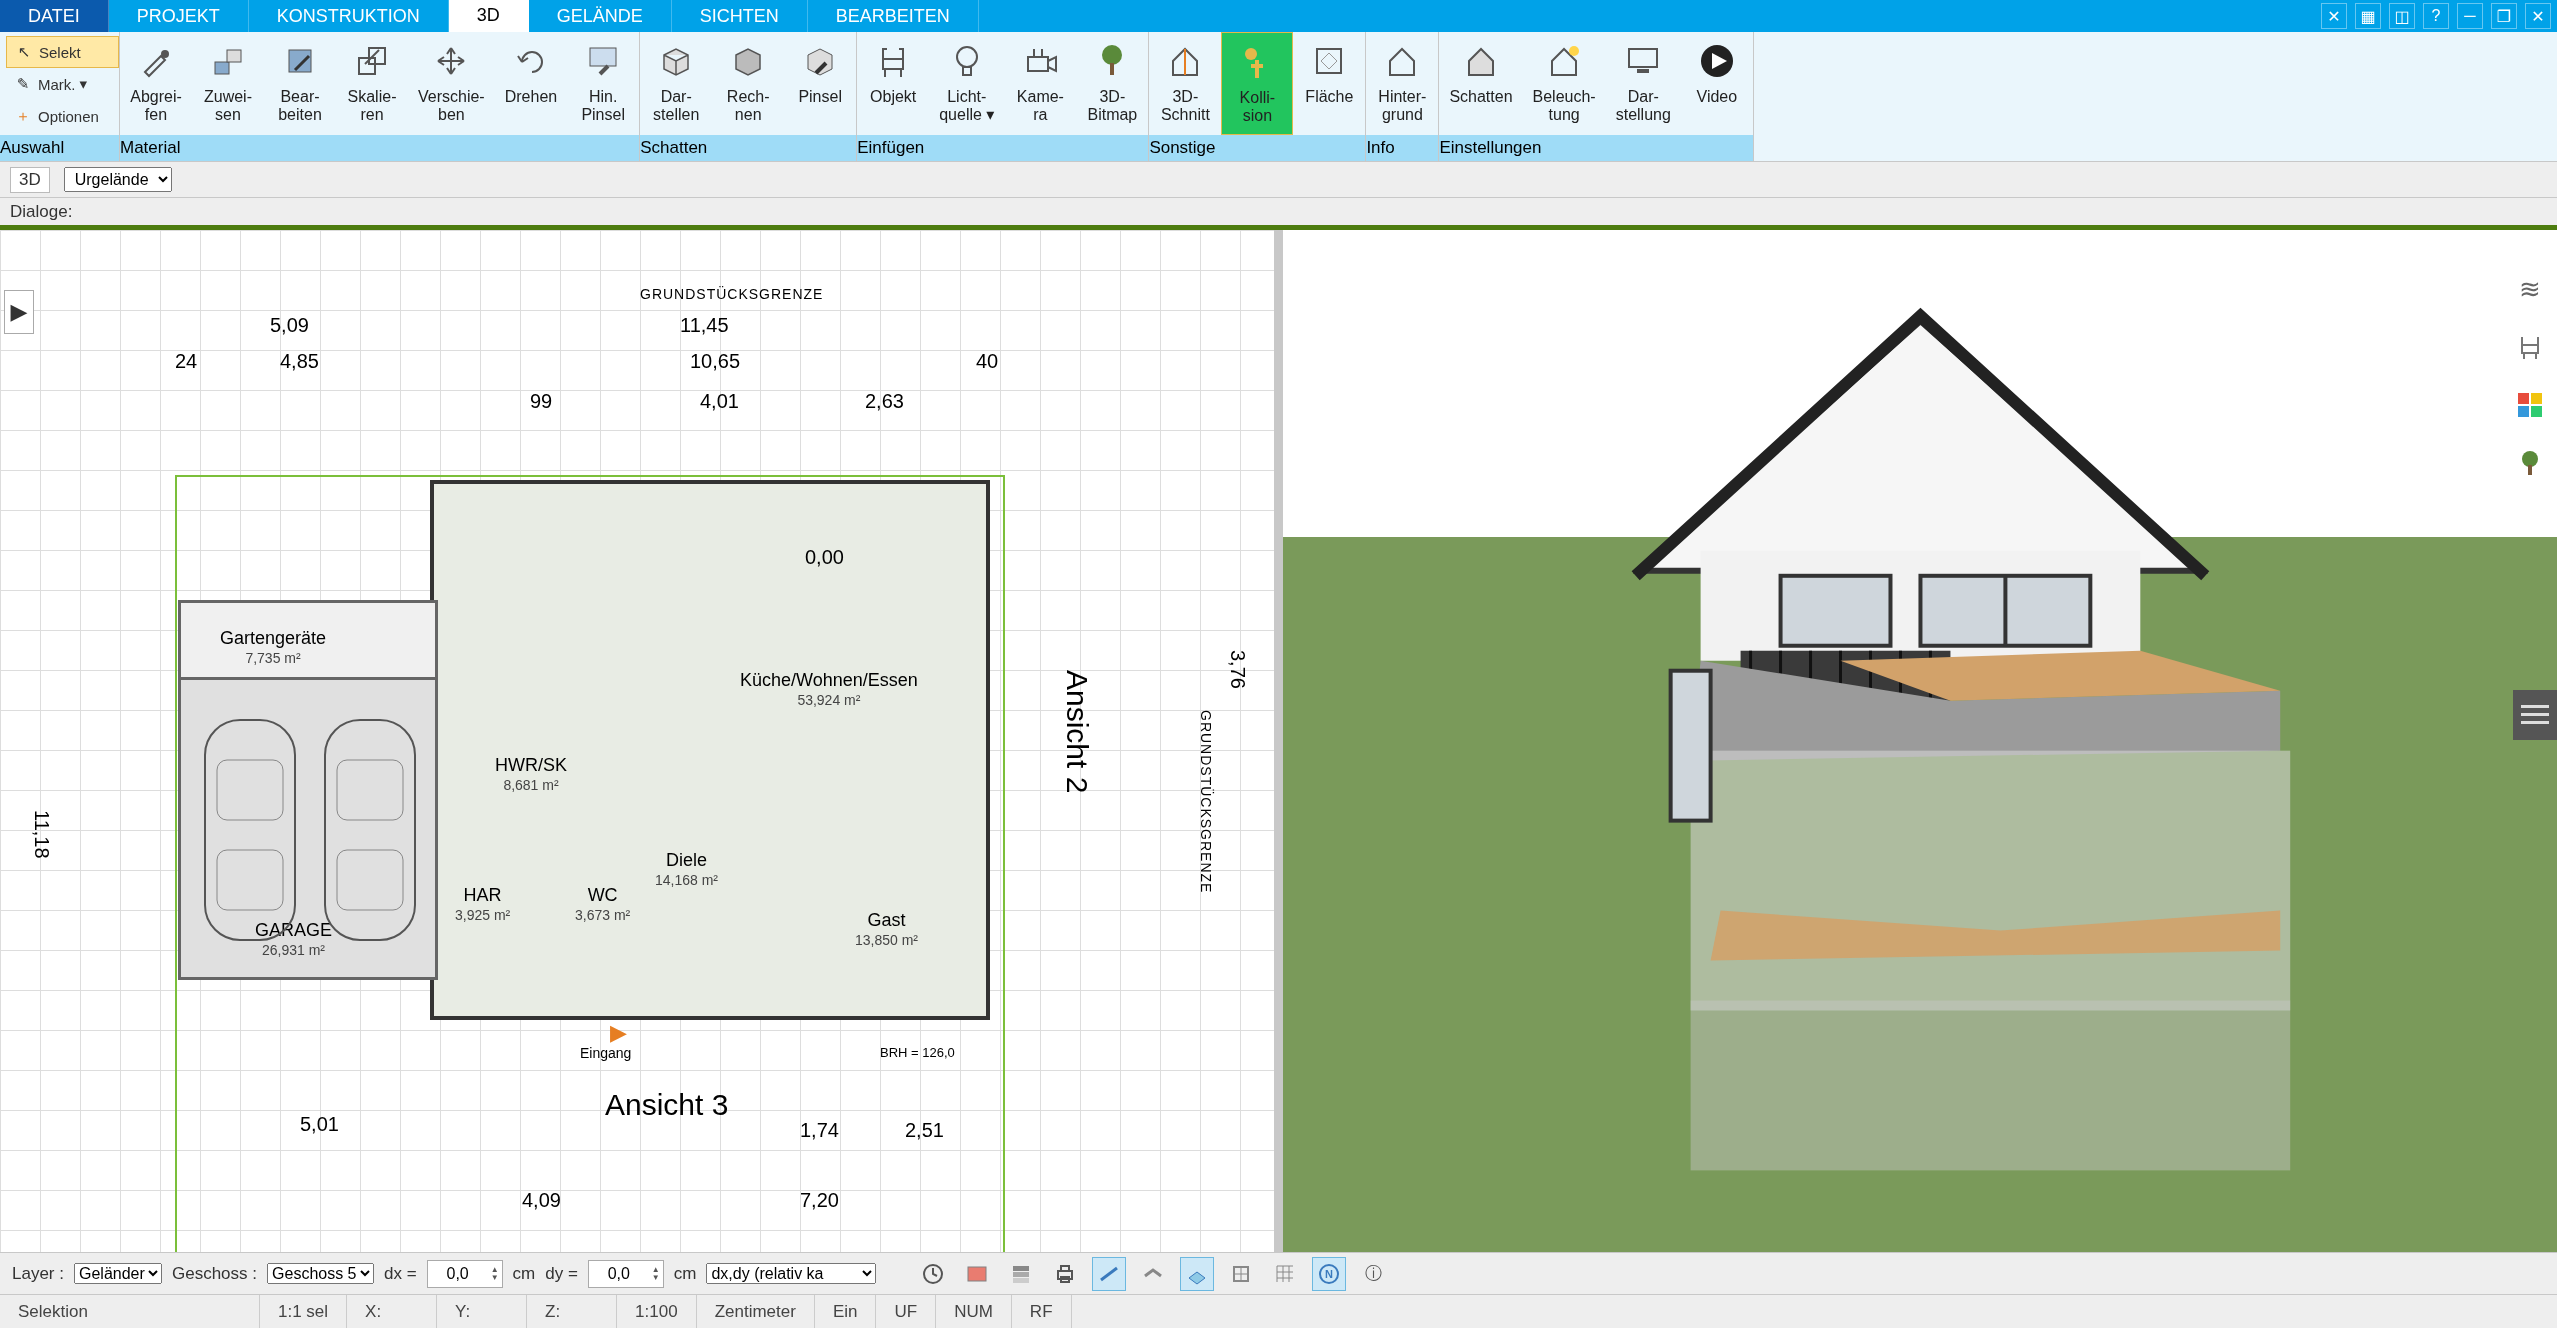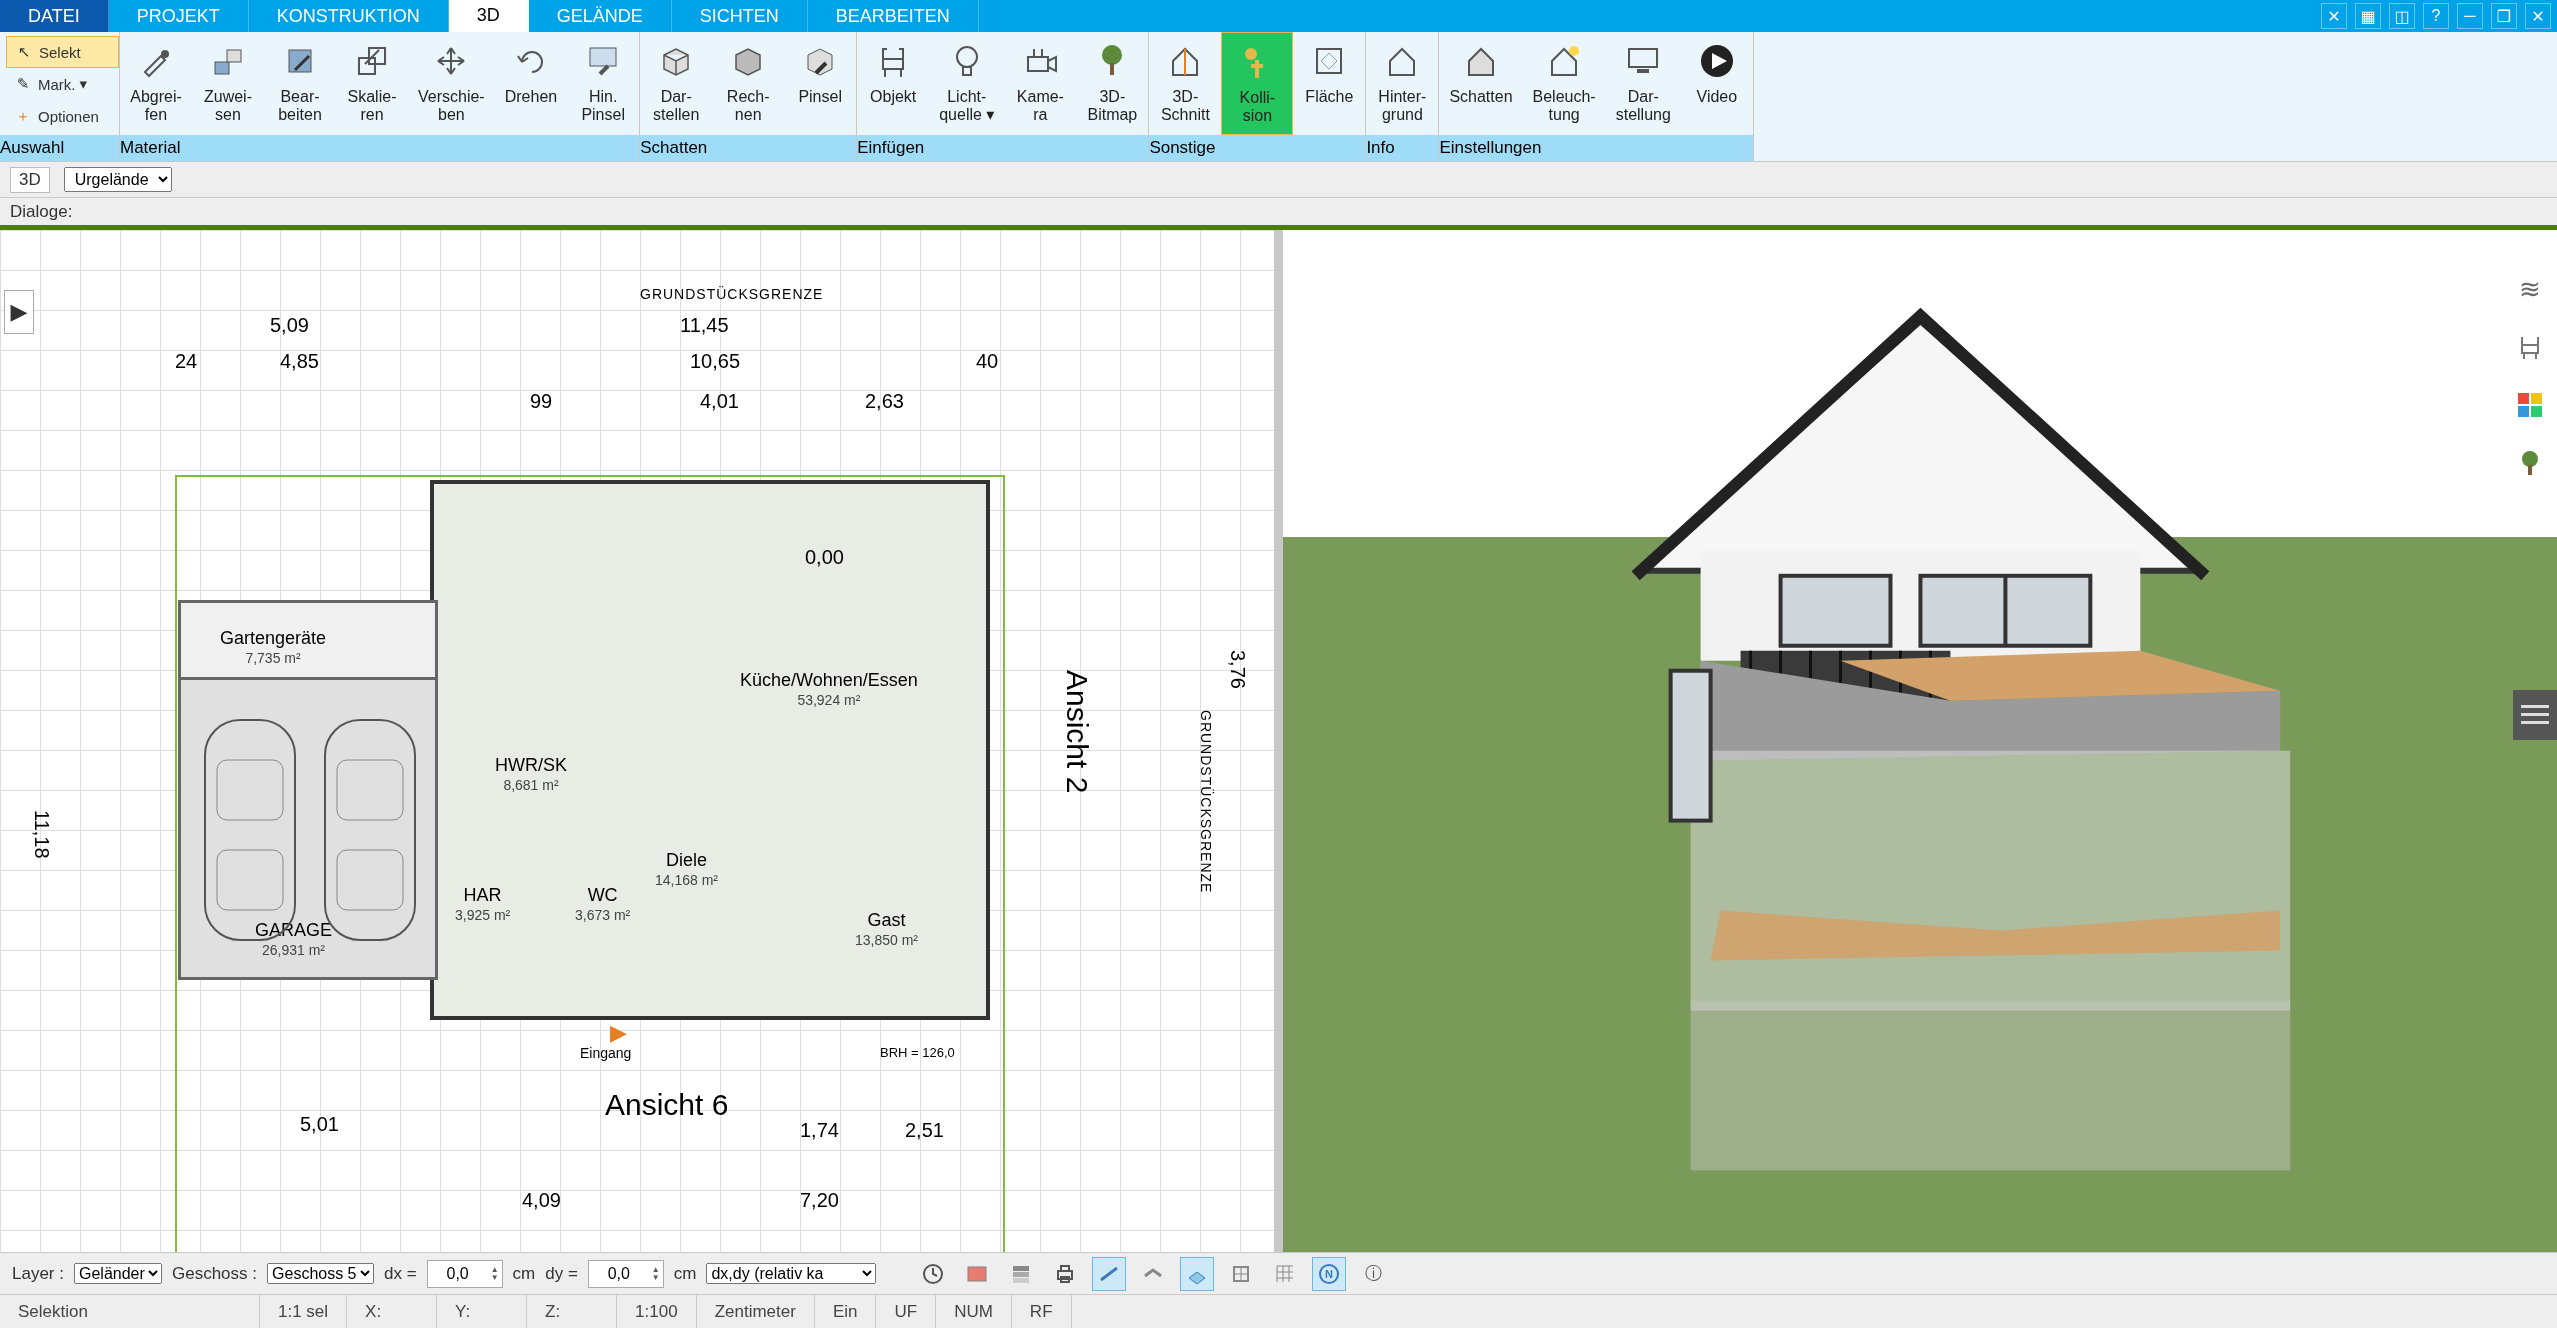--- a/index.html
+++ b/index.html
@@ -416,21 +416,21 @@
           <rect x="22" y="50" width="66" height="60" rx="10" fill="none" stroke="#888"></rect>
           <rect x="22" y="140" width="66" height="60" rx="10" fill="none" stroke="#888"></rect>
         </svg>
 
       <div style="position:absolute;left:610px;top:790px;color:#e67e22;font-size:22px">▶</div>
       <div class="dim" style="left:580px;top:815px;font-size:14px">Eingang</div>
 
       <div class="dim" style="left:805px;top:316px">0,00</div>
 
       <div class="viewlbl" style="right:180px;top:440px;writing-mode:vertical-rl">Ansicht 2</div>
-      <div class="viewlbl" style="left:605px;bottom:130px">Ansicht 6</div>
+      <div class="viewlbl" style="left:605px;bottom:130px">Ansicht 3</div>
 
       <div class="dim" style="left:270px;top:84px">5,09</div>
       <div class="dim" style="left:680px;top:84px">11,45</div>
       <div class="dim" style="left:175px;top:120px">24</div>
       <div class="dim" style="left:280px;top:120px">4,85</div>
       <div class="dim" style="left:690px;top:120px">10,65</div>
       <div class="dim" style="left:976px;top:120px">40</div>
       <div class="dim" style="left:530px;top:160px">99</div>
       <div class="dim" style="left:700px;top:160px">4,01</div>
       <div class="dim" style="left:865px;top:160px">2,63</div>

